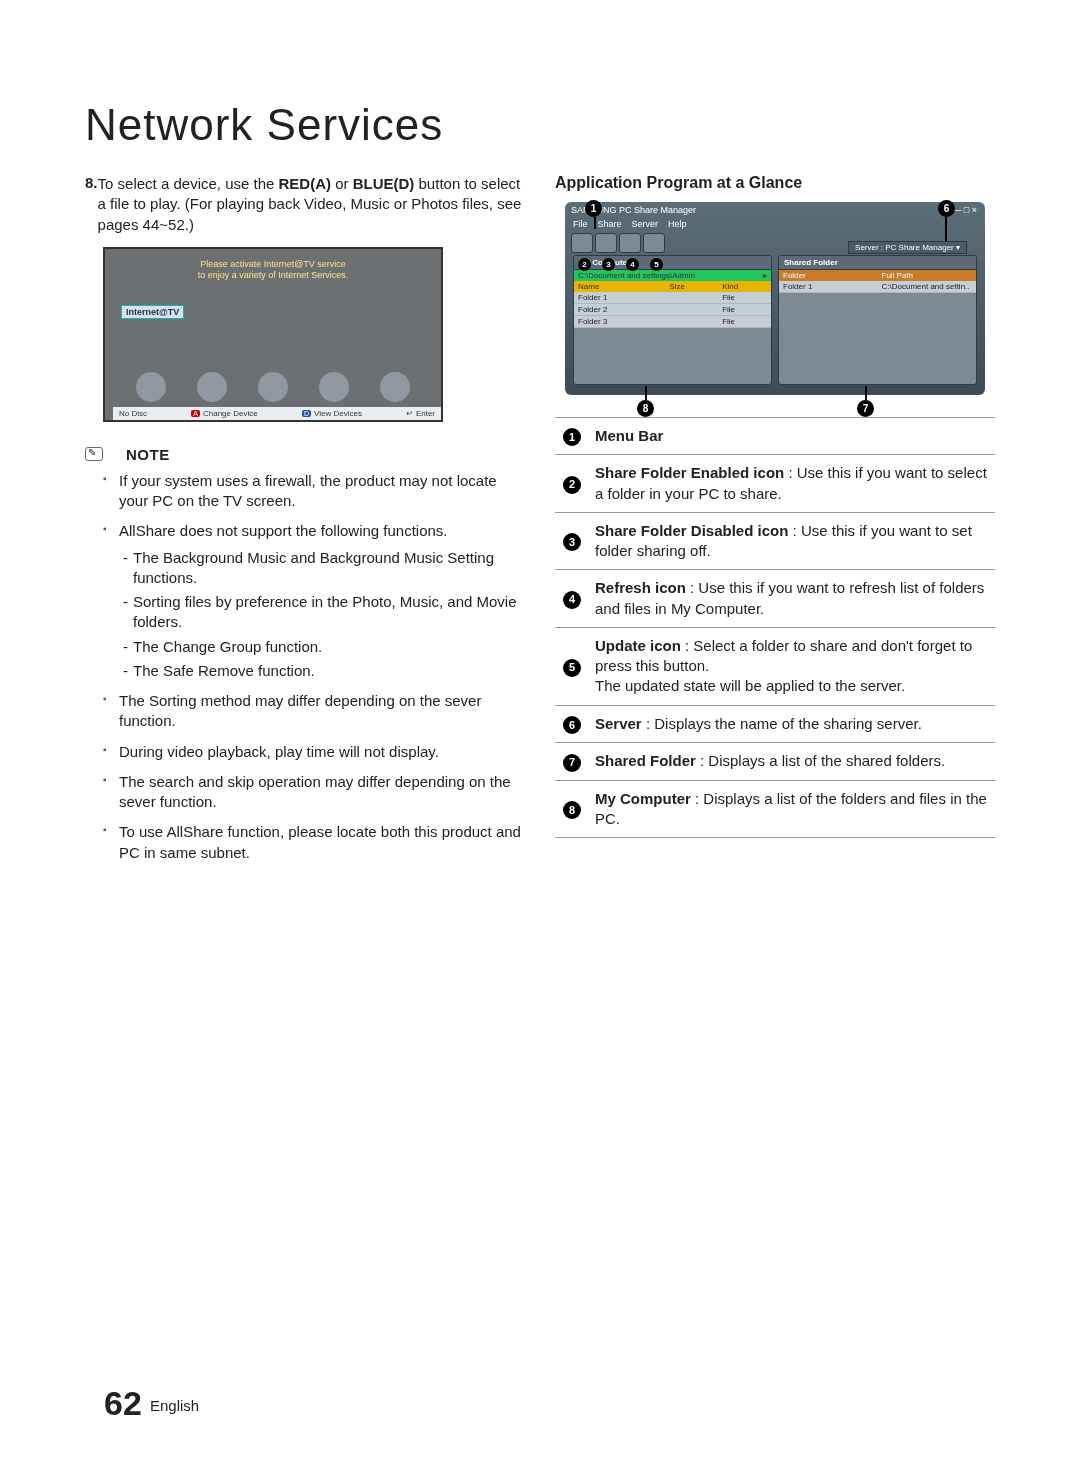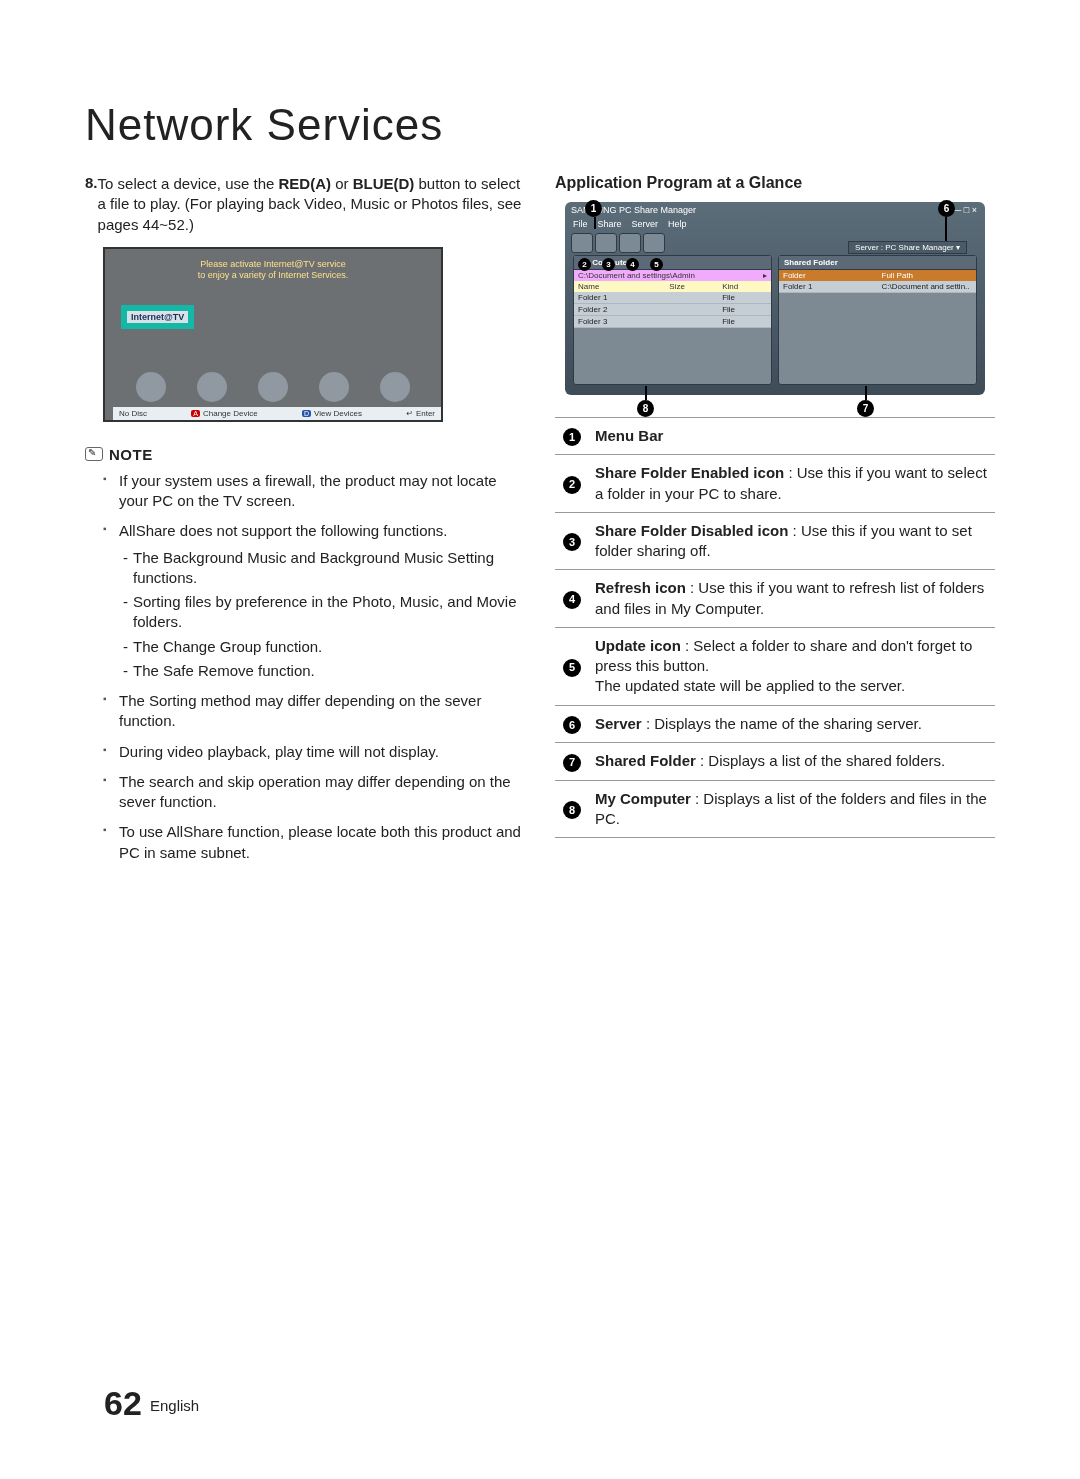--- a/index.html
+++ b/index.html
@@ -9,29 +9,29 @@
   .cols { display: flex; gap: 30px; }
   .col { width: 50%; }
   .step-block { display: flex; margin-bottom: 12px; }
   .step-num { font-weight: bold; width: 28px; font-size: 15px; }
   .step-text { font-size: 15px; line-height: 1.35; }
   .b { font-weight: bold; }
 
   
   .tv-mock { border: 2px solid #333; background: #6d7072; margin: 8px 0 24px 18px; width: 340px; height: 175px; position: relative; font-size: 8px; color: #fff; }
   .tv-banner { text-align: center; color: #ffe08a; font-size: 9px; padding-top: 10px; line-height: 1.3; }
-  .tv-logo { position: absolute; left: 16px; top: 56px; background: #d9e1e8; color: #1a2d56; font-weight: bold; font-size: 9px; padding: 1px 4px; border: 6px solid #14b8a6; }
+  .tv-logo { position: absolute; left: 16px; top: 56px; background: #d9e1e8; color: #1a2d56; font-weight: bold; font-size: 9px; padding: 1px 4px; border: 1px solid #14b8a6; }
   .tv-icons { position: absolute; bottom: 18px; left: 0; right: 0; display: flex; justify-content: space-evenly; }
   .tv-icons span { width: 30px; height: 30px; background: #9099a2; border-radius: 50%; }
   .tv-bar { position: absolute; bottom: 0; left: 8px; right: 0; background: #e9eef2; color: #333; display: flex; justify-content: space-between; padding: 2px 6px; font-size: 8px; }
   .tv-bar .pill { display: flex; gap: 3px; align-items: center; }
   .btn-a { background: #c00; color: #fff; padding: 0 2px; border-radius: 2px; font-size: 7px; }
   .btn-d { background: #2255aa; color: #fff; padding: 0 2px; border-radius: 2px; font-size: 7px; }
 
-  .note-head { display: flex; align-items: center; gap: 6px; margin: 14px 0 8px 0; }
+  .note-head { display: flex; align-items: center; gap: 23px; margin: 14px 0 8px 0; }
   .note-icon { width: 18px; height: 14px; border: 1px solid #666; border-radius: 3px; position: relative; }
   .note-icon::after { content: "✎"; position: absolute; font-size: 10px; top: -1px; left: 2px; }
   .note-label { font-weight: bold; font-size: 15px; letter-spacing: .5px; }
   ul.notes { list-style: none; padding-left: 18px; }
   ul.notes > li { font-size: 15px; line-height: 1.35; margin-bottom: 10px; position: relative; padding-left: 16px; }
   ul.notes > li::before { content: "▪"; position: absolute; left: 0; top: 1px; font-size: 10px; color: #555; }
   ul.sub { list-style: none; padding-left: 4px; margin-top: 6px; }
   ul.sub li { font-size: 15px; line-height: 1.35; margin-bottom: 4px; padding-left: 10px; position: relative; }
   ul.sub li::before { content: "-"; position: absolute; left: 0; }
 
@@ -42,22 +42,22 @@
   .app-window { border-radius: 6px; background: linear-gradient(#5c6d7a,#3e4c58); width: 100%; font-size: 9px; color: #fff; padding-bottom: 8px; }
   .app-titlebar { display: flex; justify-content: space-between; align-items: center; padding: 3px 8px 2px 6px; font-size: 9px; }
   .app-menus { display: flex; gap: 10px; padding: 2px 8px 4px 8px; font-size: 9px; }
   .app-server { position: absolute; right: 18px; top: 39px; background: #4a5a66; border: 1px solid #2f3a44; padding: 1px 6px; font-size: 8px; color: #fff; }
   .app-toolbar { display: flex; gap: 0; padding: 0 6px; align-items: center; }
   .tool { width: 22px; height: 20px; background: #7b8a95; border: 1px solid #2f3a44; border-radius: 3px; margin-right: 2px; }
   .panel-row { display: flex; gap: 6px; padding: 2px 8px; }
   .panel { background: #7d8a94; border: 1px solid #2f3a44; border-radius: 3px; flex: 1; min-height: 130px; }
   .panel-h { font-size: 8px; font-weight: bold; background: #5b6a76; padding: 2px 5px; border-bottom: 1px solid #2f3a44; }
   .path-bar { display: flex; }
-  .path-bar span { background: #f0abfc; color: #333; font-size: 8px; padding: 1px 4px; }
-  .grid-head { display: flex; background: #fef9c3; color: #333; font-size: 8px; }
+  .path-bar span { background: #22c55e; color: #333; font-size: 8px; padding: 1px 4px; }
+  .grid-head { display: flex; background: #eab308; color: #333; font-size: 8px; }
   .grid-head span, .grid-row span { padding: 1px 4px; }
   .grid-head.l span:nth-child(1){flex:1.3;} .grid-head.l span:nth-child(2){flex:.7;} .grid-head.l span:nth-child(3){flex:.7;}
   .grid-row.l span:nth-child(1){flex:1.3;} .grid-row.l span:nth-child(2){flex:.7;} .grid-row.l span:nth-child(3){flex:.7;}
   .grid-head.r span{flex:1;} .grid-row.r span{flex:1;}
   .grid-head.r span:nth-child(1){background:#c97a2b;color:#fff;} .grid-head.r span:nth-child(2){background:#c97a2b;color:#fff;}
   .grid-row { display: flex; color: #222; font-size: 8px; background:#c6ced5; border-bottom: 1px solid #aeb7bf; }
 
   .callout { position: absolute; width: 17px; height: 17px; background: #000; color: #fff; border-radius: 50%; font-size: 10px; font-weight: bold; display: flex; align-items: center; justify-content: center; }
   .line { position: absolute; background: #000; }
 

